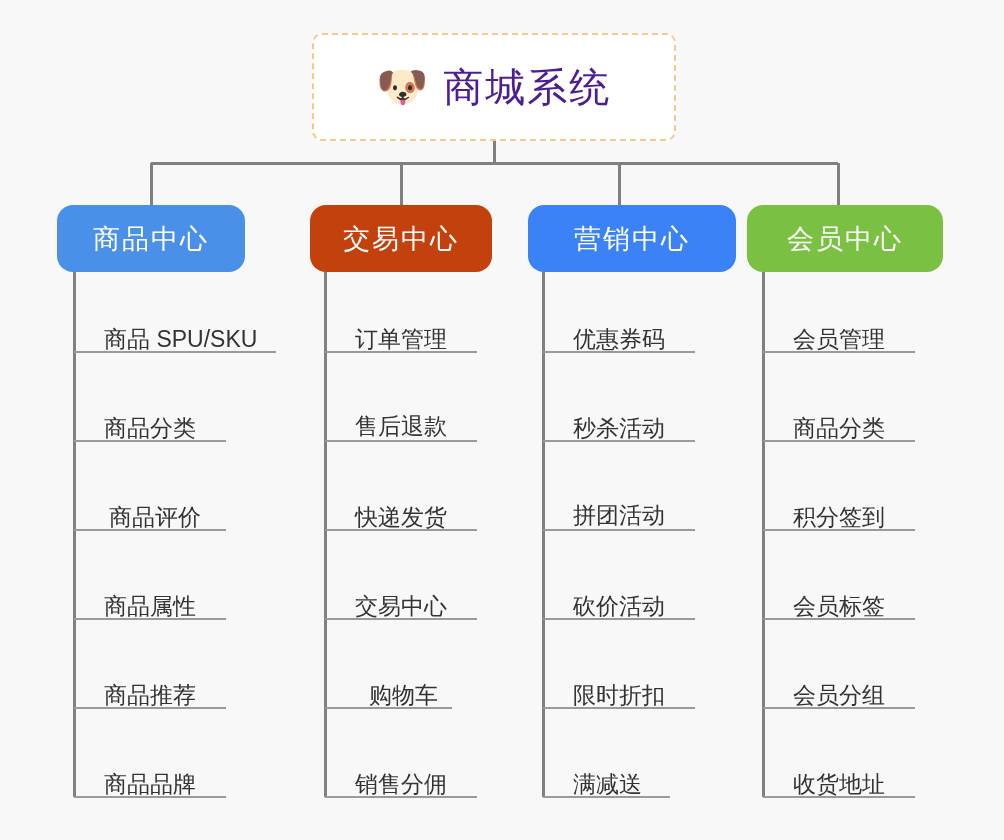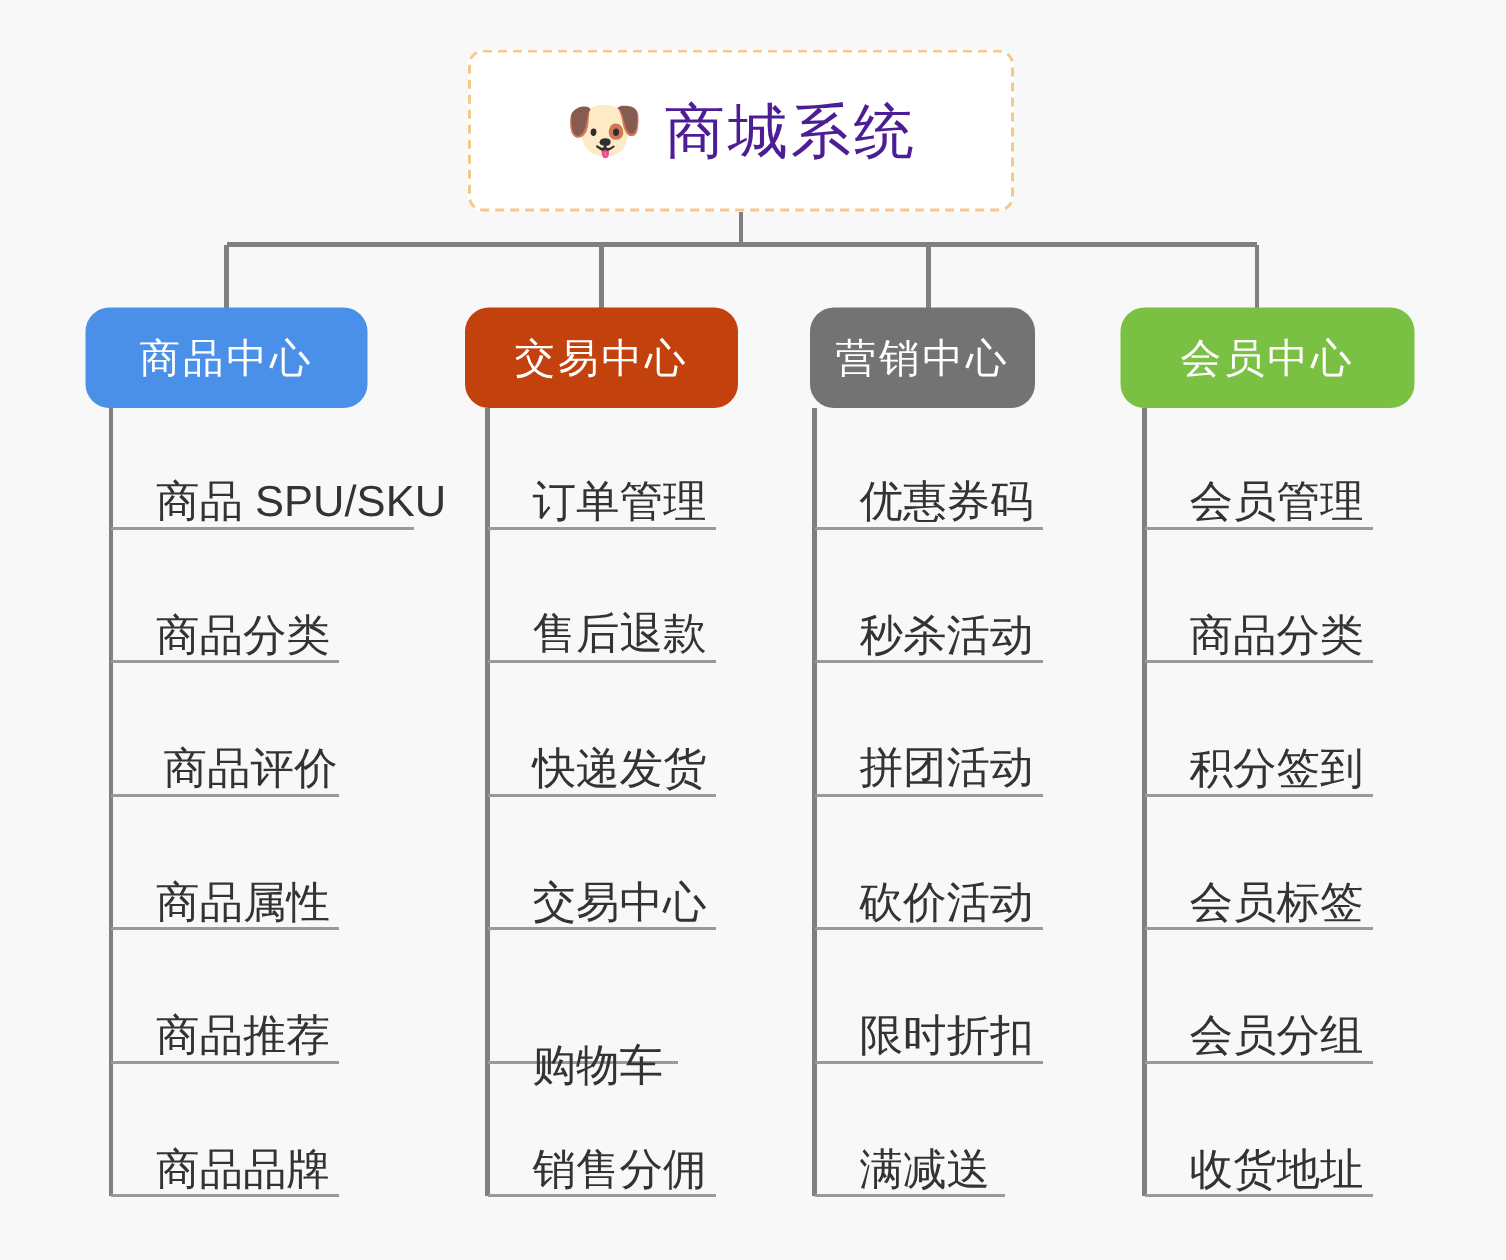--- a/index.html
+++ b/index.html
@@ -74,21 +74,21 @@
   .leaf {
     position: absolute;
     box-sizing: border-box;
     height: 40px;
     display: flex;
     align-items: flex-end;
     padding-left: 30px;
     padding-bottom: 2px;
   }
   .leaf-label {
-    font-size: 29px;
+    font-size: 23px;
     color: #333333;
     white-space: nowrap;
     line-height: 1.1;
   }
 </style>
 </head>
 <body style="background: rgb(248, 248, 248);">
 
 <div id="canvas">
 
@@ -164,27 +164,27 @@
       </div>
       <div class="leaf" style="left: 325px; top: 403px; width: 152px; font-family: Liberation Mono, monospace;">
         <span class="leaf-label">售后退款</span>
       </div>
       <div class="leaf" style="left: 325px; top: 492px; width: 152px;">
         <span class="leaf-label">快递发货</span>
       </div>
       <div class="leaf" style="left: 325px; top: 581px; width: 152px;">
         <span class="leaf-label">交易中心</span>
       </div>
-      <div class="leaf" style="left: 325px; top: 690px; width: 127px;">
+      <div class="leaf" style="left: 325px; top: 670px; width: 127px; justify-content: center;">
         <span class="leaf-label">购物车</span>
       </div>
       <div class="leaf" style="left: 325px; top: 759px; width: 152px;">
         <span class="leaf-label">销售分佣</span>
       </div>
-      <div class="cat-box" style="left: 540px; width: 150px; background: #737373;">
+      <div class="cat-box" style="left: 528px; width: 208px; background: #3b82f6;">
         <span>营销中心</span>
       </div>
       <div class="leaf" style="left: 543px; top: 314px; width: 152px;">
         <span class="leaf-label">优惠券码</span>
       </div>
       <div class="leaf" style="left: 543px; top: 403px; width: 152px;">
         <span class="leaf-label">秒杀活动</span>
       </div>
       <div class="leaf" style="left: 543px; top: 492px; width: 152px; font-family: Liberation Mono, monospace;">
         <span class="leaf-label">拼团活动</span>

